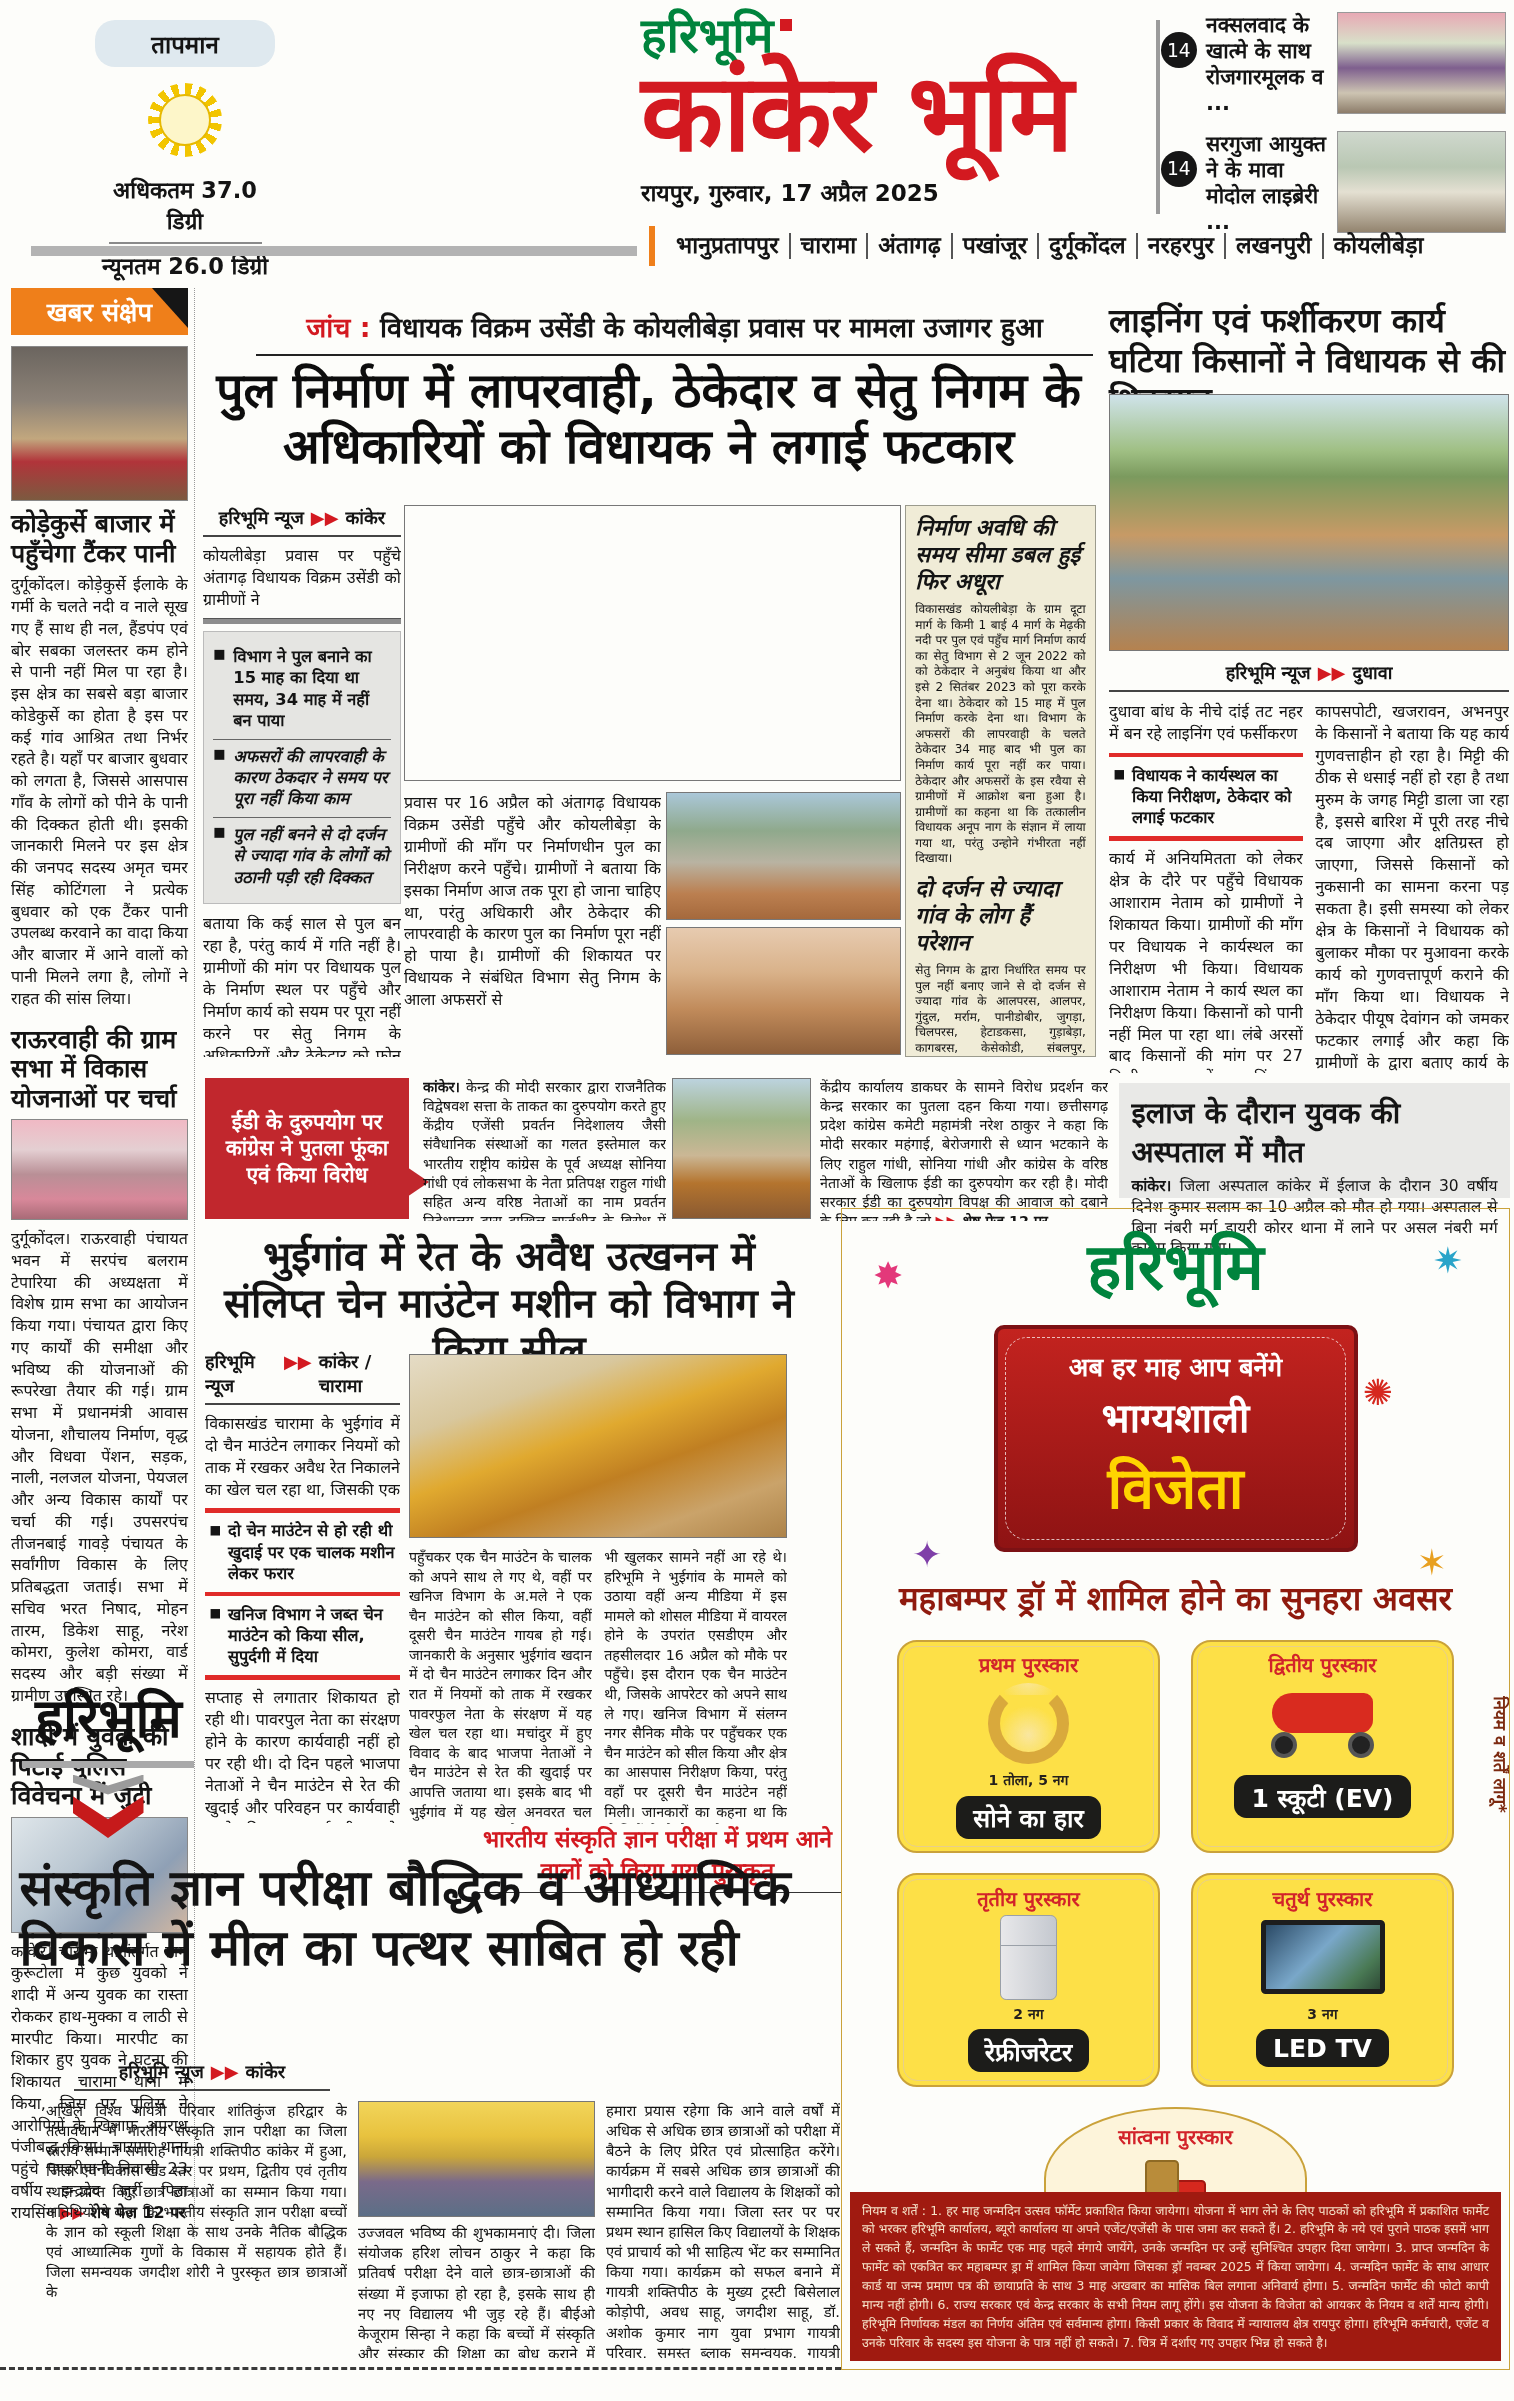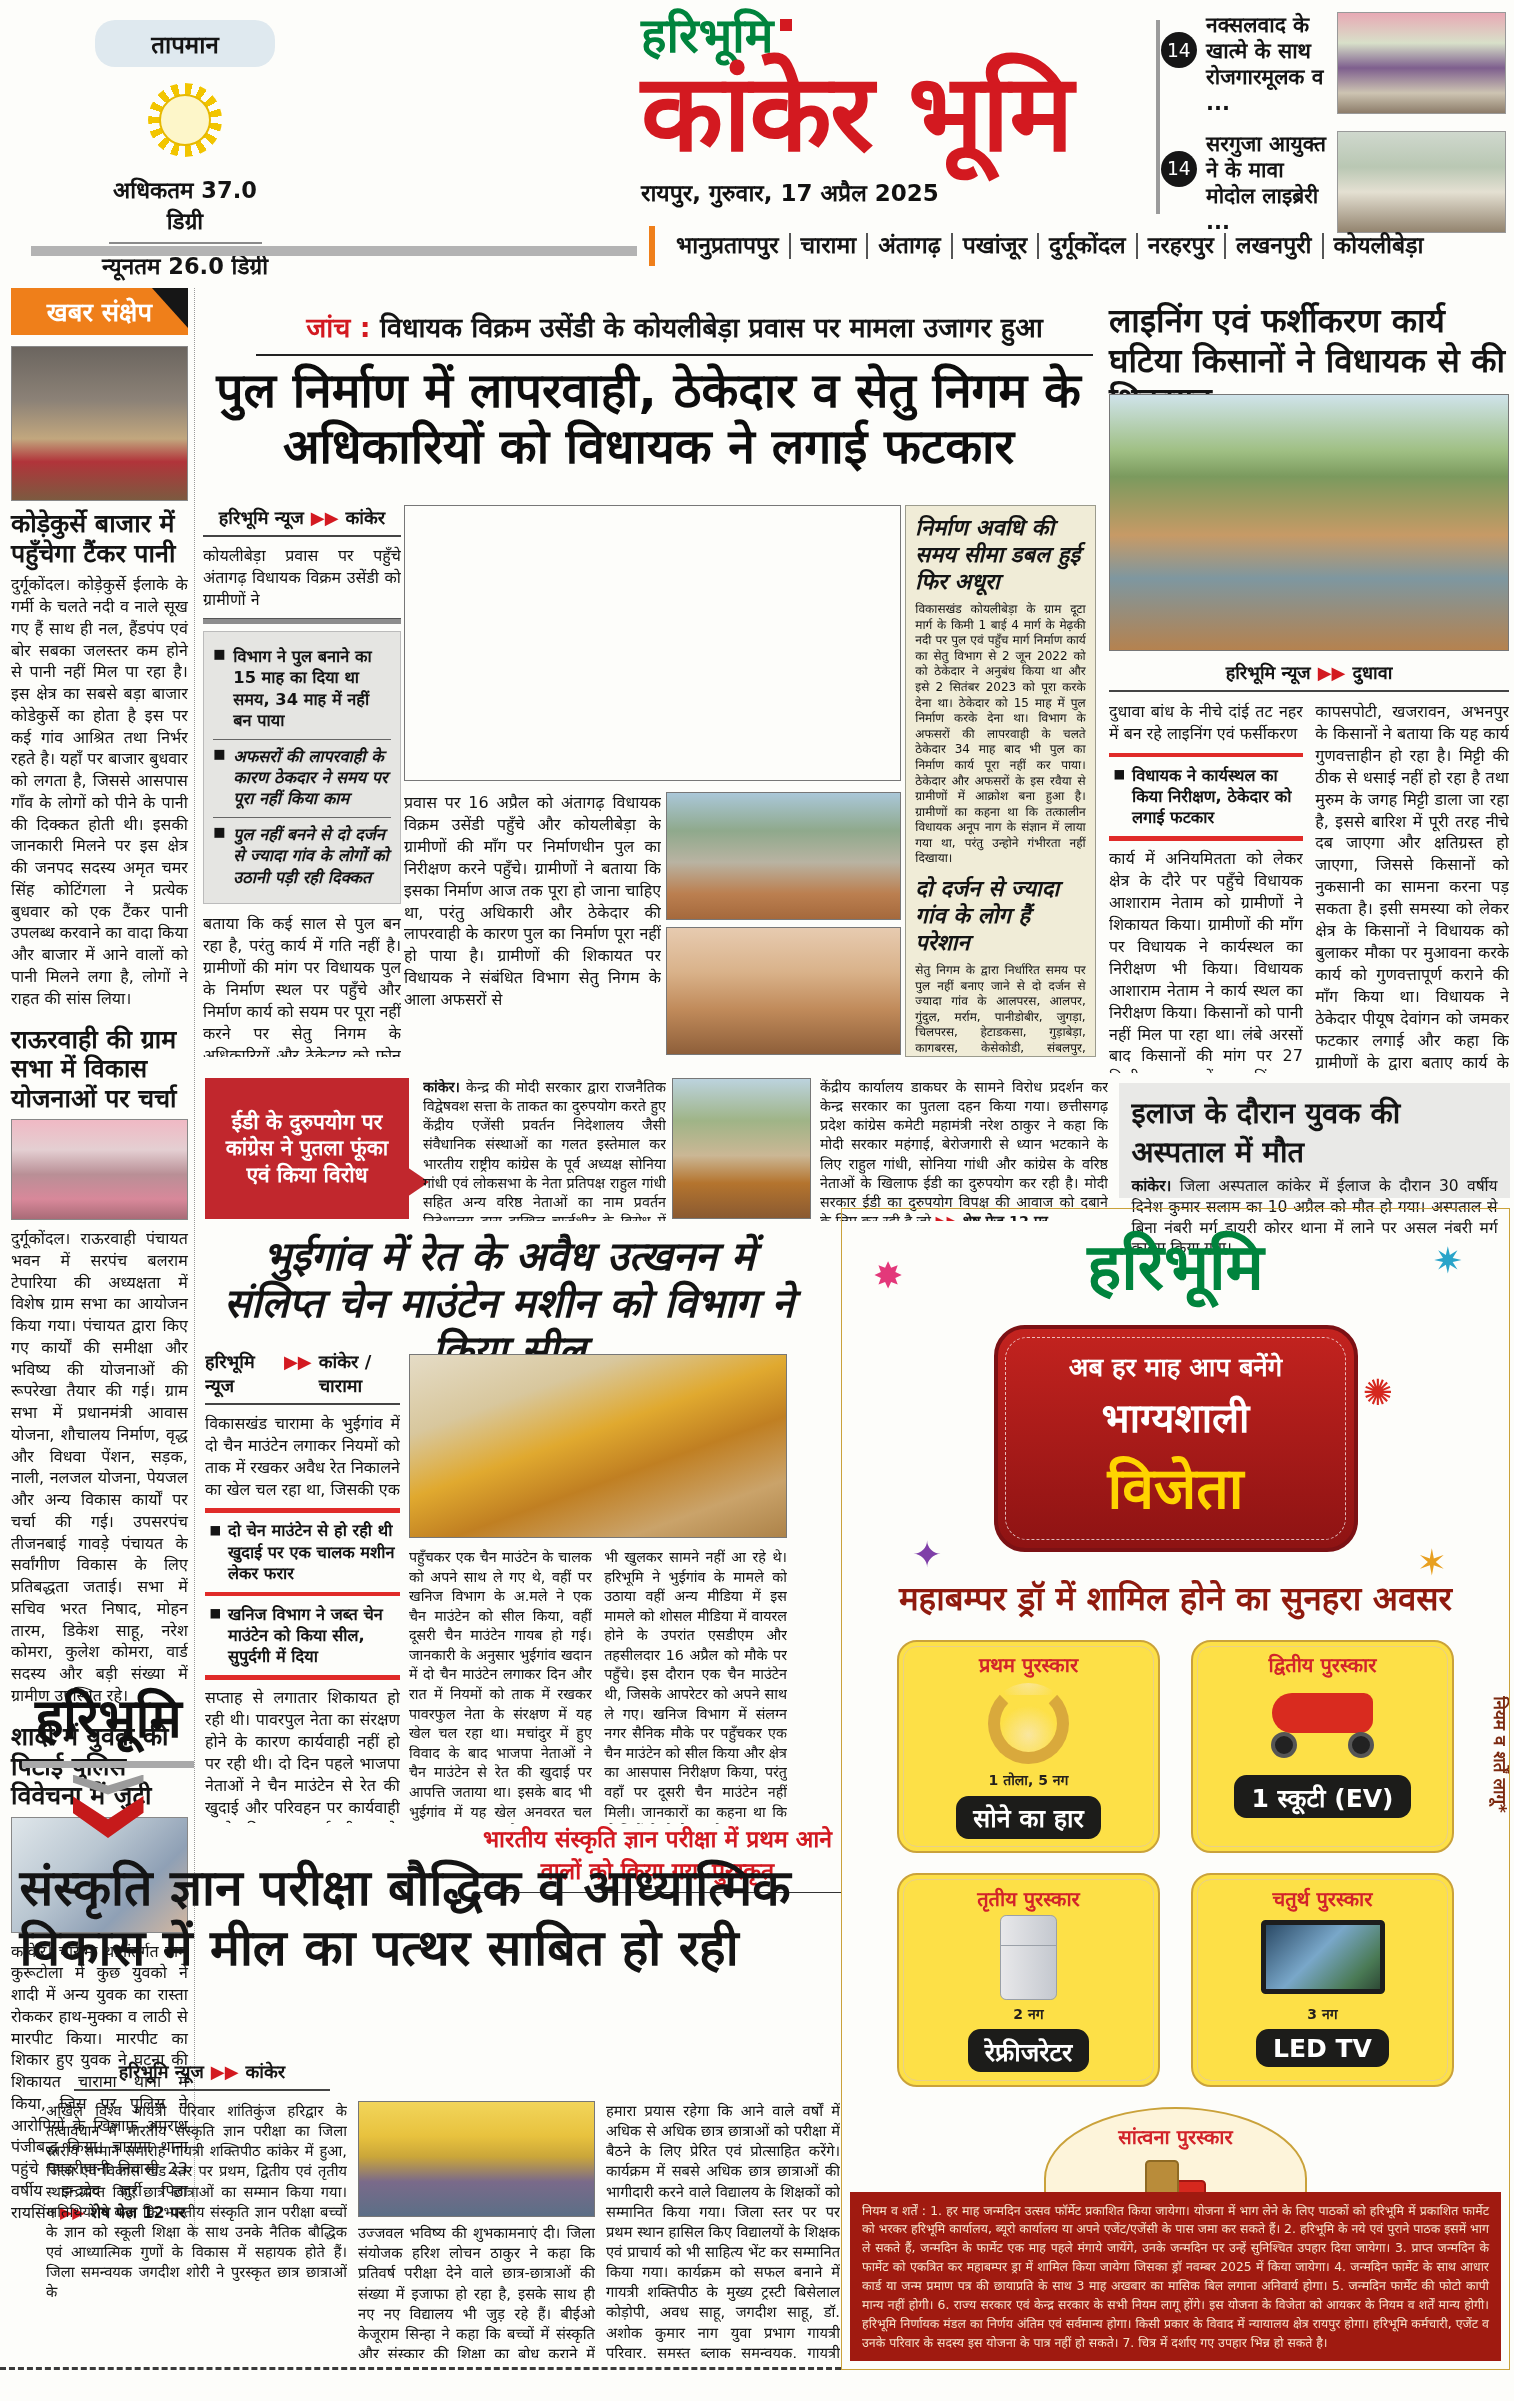--- a/index.html
+++ b/index.html
@@ -115,37 +115,37 @@
   .ed-box::after { content:""; position:absolute; right:-20px; bottom:22px; border-left:22px solid #c1272d;
                    border-top:15.5px solid rgba(0,0,0,0); border-bottom:15.5px solid rgba(0,0,0,0); }
   .ed-text-a { position:absolute; left:423px; top:1078px; width:243px; height:143px; font-size:14.3px; line-height:1.34; text-align:justify; overflow:hidden; }
   .ed-text-a .lede { font-weight:bold; }
   .ed-photo { position:absolute; left:672px; top:1078px; width:139px; height:141px; border:0.8px solid #777;
        background:linear-gradient(180deg,#bcd3de 0%,#9fb487 30%,#cbb795 55%,#b4742e 75%,#8a5a32 100%); }
   .ed-text-b { position:absolute; left:820px; top:1078px; width:288px; height:143px; font-size:14.3px; line-height:1.34; text-align:justify; overflow:hidden; }
 
   
   .sand-headline { position:absolute; left:211px; top:1233px; width:596px; text-align:center;
-                   font-size:40px; font-weight:900; line-height:1.18;font-style:italic; }
+                   font-size:40px; font-weight:900; line-height:1.18; }
   .sand-col1 { position:absolute; left:205px; top:1349px; width:195px; height:474px; overflow:hidden; }
   .sand-photo { position:absolute; left:409px; top:1354px; width:378px; height:184px; border:0.8px solid #777;
        background:linear-gradient(160deg,#e5dcc6 0%,#d8c79d 25%,#e0a92f 45%,#c07f22 62%,#caa36a 82%,#ad8349 100%); }
   .sand-cols { position:absolute; left:409px; top:1548px; width:378px; height:276px; display:flex; gap:12.4px; }
   .sand-col { flex:1; overflow:hidden; font-size:14.3px; }
 
   
   .ad { position:absolute; left:841px; top:1208px; width:669px; height:1162px; overflow:hidden;
         background:radial-gradient(ellipse at 50% 16%, #fdeb9a 0%, #fbd44d 42%, #f6b systematically 0),
                    radial-gradient(ellipse at 50% 16%, #fdeb9a 0%, #fbd44d 42%, #f5b525 100%);
         border:1.5px solid #caa23a; }
   .ad-brand { text-align:center; margin-top:26px; font-size:64px; font-weight:900; color:#00843d; line-height:1; }
   .ad-tagline { text-align:center; font-size:23px; font-weight:bold; color:#1d1d1d; margin-top:6.2px; }
   .fw { position:absolute; font-size:36px; }
   .ad-badge { position:relative; width:364px; margin:26px auto 0; background:linear-gradient(180deg,#c3231f 0%,#8e1313 100%);
-              border:4.6px solid #7c1114; border-radius:31px; padding:20px 15.5px 23px; text-align:center; }
+              border:4.6px solid #7c1114; border-radius:10px; padding:20px 15.5px 23px; text-align:center; }
   .ad-badge::before { content:""; position:absolute; inset:7.7px; border:1.5px dashed rgba(255,255,255,.7); border-radius:22px; }
   .badge-l1 { color:#fff; font-size:25.6px; font-weight:900; }
   .badge-l2 { color:#fff; font-size:40px; font-weight:900; margin-top:4.6px; }
   .badge-l3 { color:#ffd400; font-size:57px; font-weight:900; margin-top:3.1px; }
   .ad-banner { text-align:center; font-size:33px; font-weight:900; color:#8f1a0e; margin-top:23px; }
   .prizes { display:flex; flex-wrap:wrap; justify-content:center; gap:20px 31px; margin-top:20px; }
   .prize { width:263px; background:#fde047; border:2.3px solid #caa23a; outline:1.5px solid #e8cf8a; outline-offset:-7px;
            border-radius:20px; padding:9.3px 7.7px 12.4px; text-align:center; }
   .prize-rank { color:#d2232a; font-size:20px; font-weight:900; }
   .prize-art { height:91px; display:flex; align-items:center; justify-content:center; }

